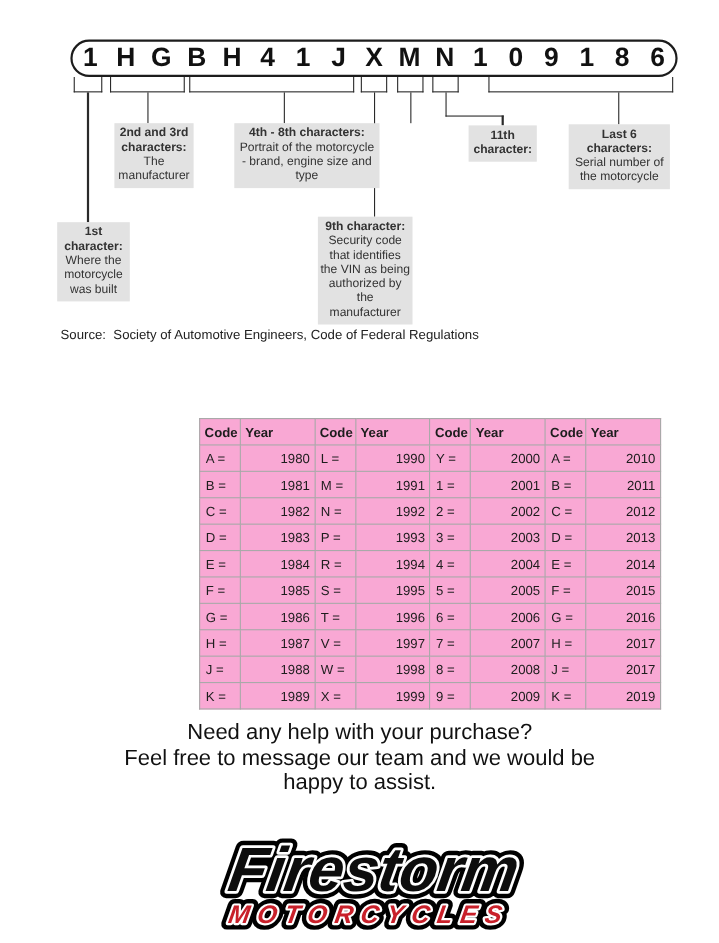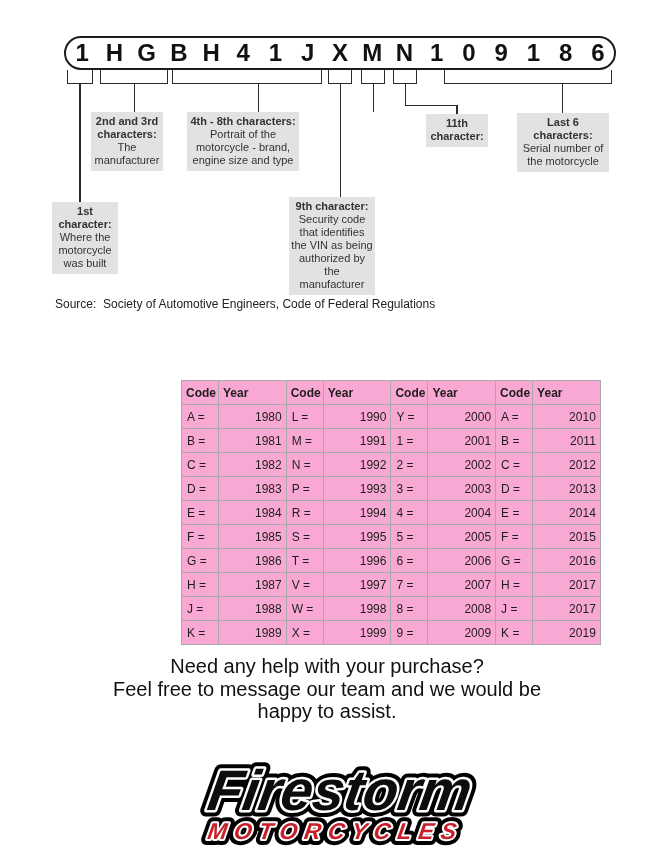--- a/index.html
+++ b/index.html
@@ -92,25 +92,25 @@
   <div class="vline" style="left:372.5px; top:84px; height:28px;"></div>
   <div class="vline" style="left:404.5px; top:84px; height:22px;"></div>
   <div class="hline" style="left:404.5px; top:104.5px; width:53px;"></div>
   <div class="vline" style="left:456px;   top:104.5px; height:9.5px;"></div>
   <div class="vline" style="left:561.5px; top:84px; height:29px;"></div>
 
   <div class="note" style="left:52px; top:202px; width:66px;">
     <span class="nl">1st character:</span>
     <span class="nd">Where the motorcycle was built</span>
   </div>
-  <div class="note" style="left:91px; top:112px; width:72px;">
+  <div class="note" style="left:104px; top:112px; width:72px;">
     <span class="nl">2nd and 3rd characters:</span>
     <span class="nd">The manufacturer</span>
   </div>
-  <div class="note" style="left:187px; top:112px; width:112px;">
+  <div class="note" style="left:213px; top:112px; width:132px;">
     <span class="nl">4th - 8th characters:</span>
     <span class="nd">Portrait of the motorcycle - brand, engine size and type</span>
   </div>
   <div class="note" style="left:289px; top:197px; width:86px;">
     <span class="nl">9th character:</span>
     <span class="nd">Security code that identifies the VIN as being authorized by the manufacturer</span>
   </div>
   <div class="note" style="left:426px; top:114px; width:62px;">
     <span class="nl">11th character:</span>
   </div>

